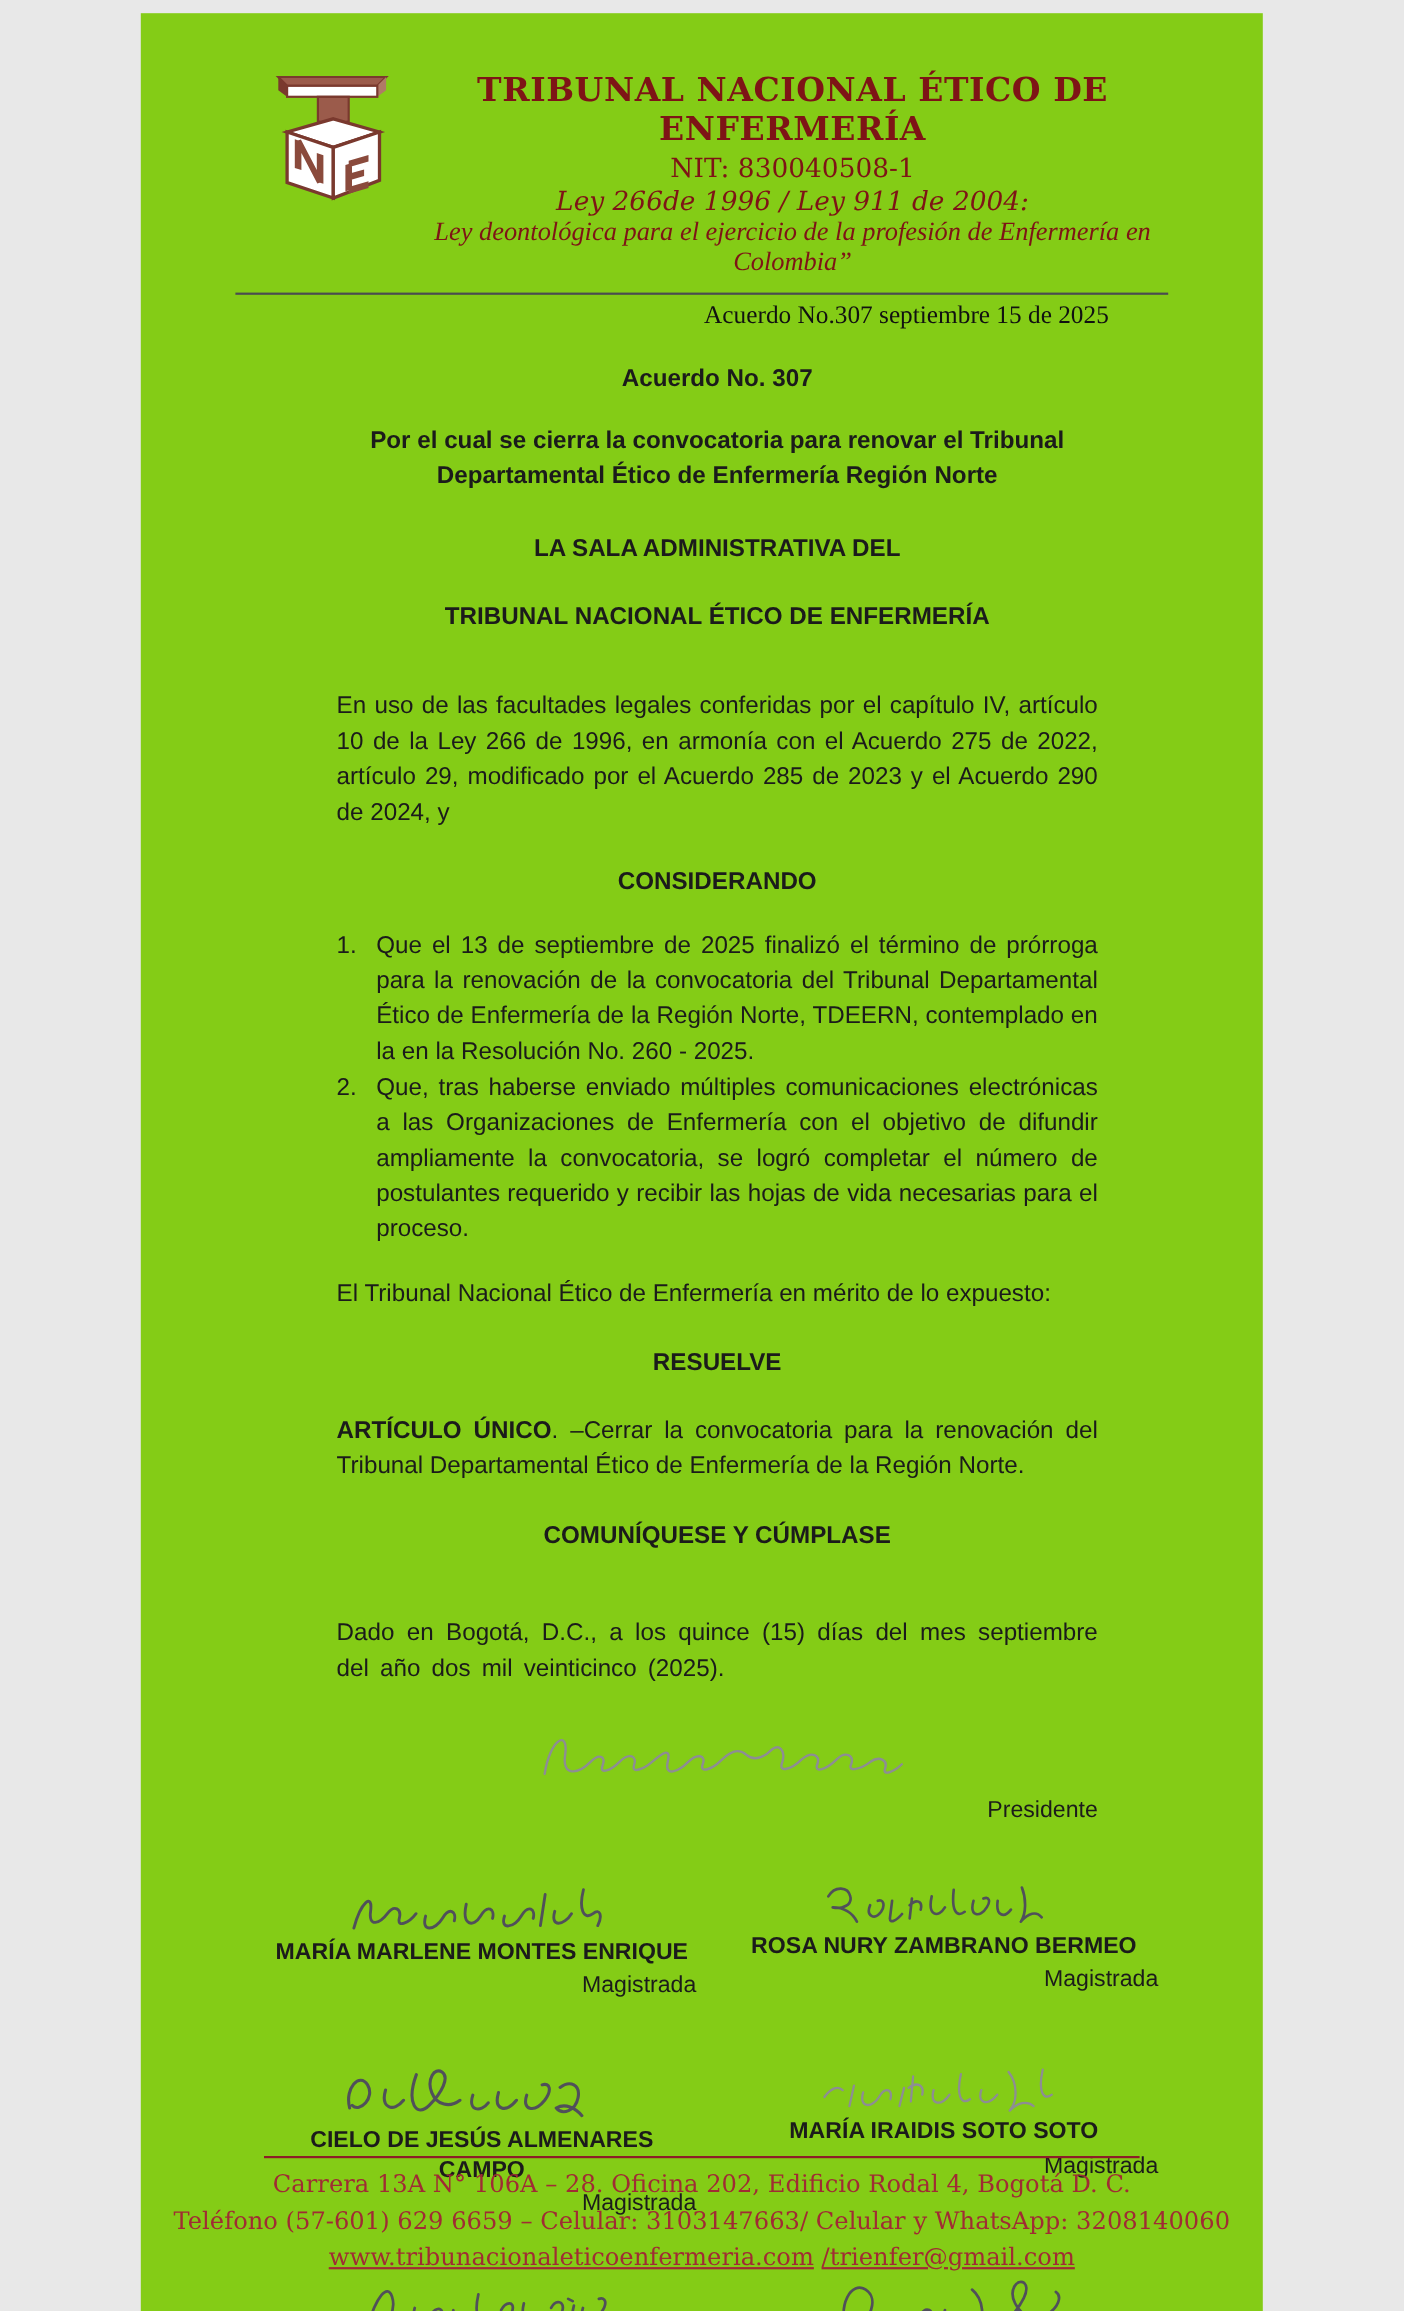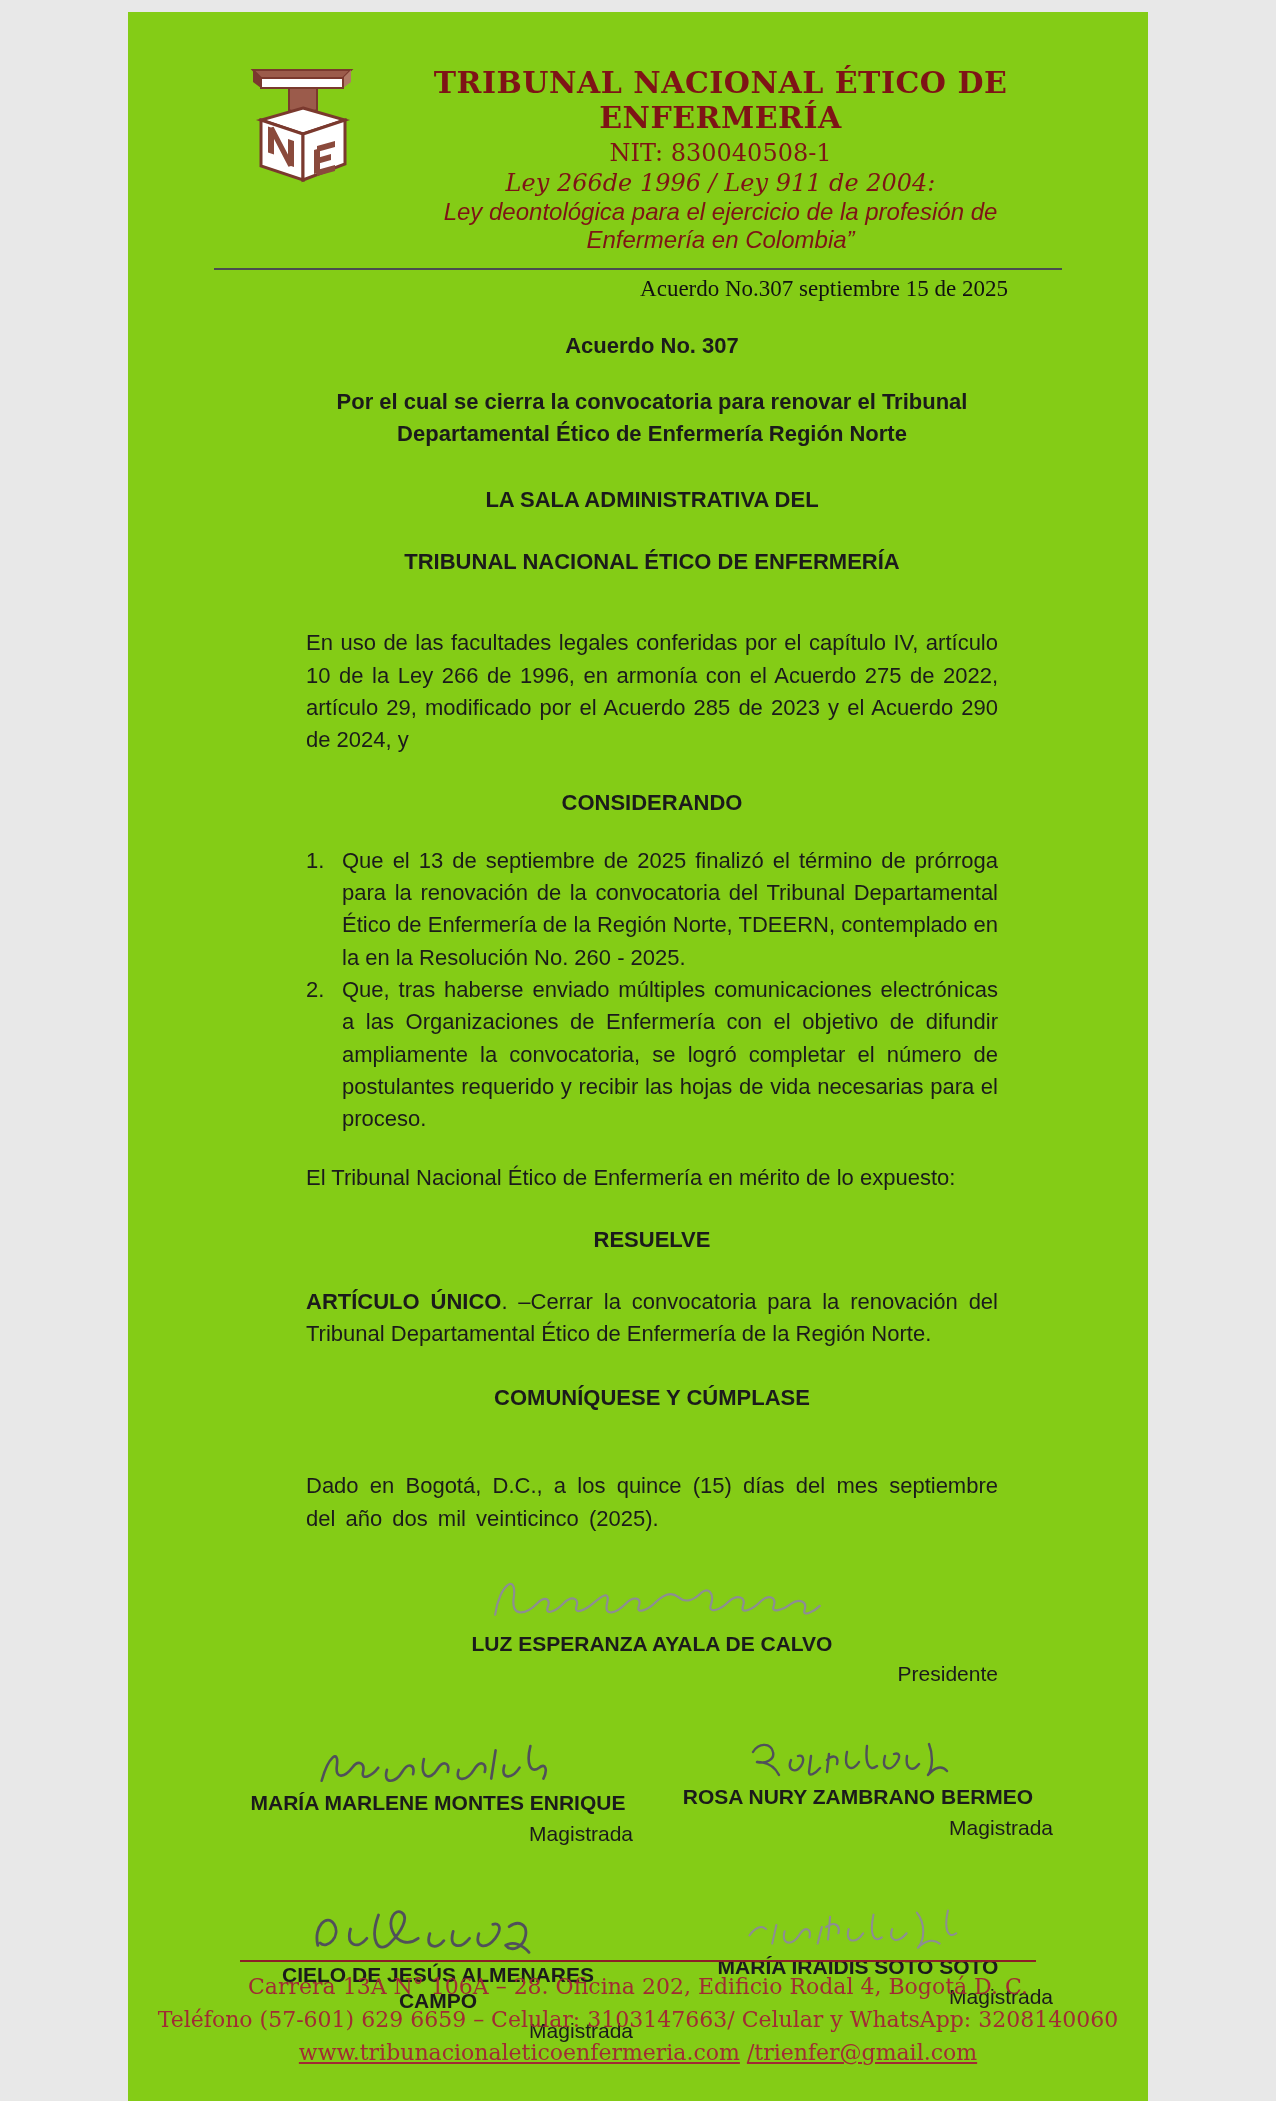--- a/index.html
+++ b/index.html
@@ -16,21 +16,21 @@
   .letterhead{display:flex;align-items:flex-start;padding:52px 90px 0 95px;}
   .logo{flex:0 0 160px;height:122px;}
   .head-text{flex:1;text-align:center;color:#7e1416;padding-top:2px;}
   .head-title{
     font-family:"DejaVu Serif", serif;
     font-weight:bold;font-size:30px;line-height:1.15;
     letter-spacing:.5px;
   }
   .head-nit{font-family:"DejaVu Serif", serif;font-size:24px;margin-top:4px;}
   .head-law{font-family:"DejaVu Serif", serif;font-style:italic;font-size:24px;margin-top:2px;}
-  .head-law2{font-family:Liberation Sans, sans-serif;font-style:italic;font-size:24px;margin-top:1px;}
+  .head-law2{font-family:Liberation Serif, serif;font-style:italic;font-size:24px;margin-top:1px;}
   .head-rule{border:none;border-top:2px solid #4a4c50;margin:14px 86px 0 86px;}
   .doc-ref{
     font-family:"Liberation Serif", serif;font-size:23px;
     text-align:right;padding:6px 140px 0 0;color:#111;
   }
   
   .content{padding:0 150px 0 178px;}
   .c-head{font-weight:bold;text-align:center;font-size:22px;line-height:1.45;}
   .t-title{margin-top:28px;}
   .t-sub{margin-top:24px;}
@@ -138,21 +138,20 @@
     <p class="para p-art"><b>ARTÍCULO ÚNICO</b><span>. –Cerrar la convocatoria para la renovación del Tribunal Departamental Ético de Enfermería de la Región Norte.</span></p>
 
     <div class="c-head t-com">COMUNÍQUESE Y CÚMPLASE</div>
 
     <p class="para p-dado">Dado en Bogotá, D.C., a los quince (15) días del mes septiembre del año dos mil veinticinco (2025).</p>
 
     <div class="sig-president">
       <svg width="340" height="78" viewBox="0 0 310 70">
         <path class="ink-light" d="M12,52 C16,24 32,14 29,36 C26,55 40,52 50,42 C57,35 63,37 60,45 C57,53 67,49 74,42 C82,34 89,37 86,45 C84,52 94,48 101,42 C109,35 117,29 114,42 C111,55 123,50 131,42 C138,35 146,36 143,44 C140,52 151,48 158,41 C165,34 172,30 179,36 C186,42 194,38 200,32 C206,27 212,32 209,42 C205,52 217,48 225,40 C233,33 241,36 238,44 C235,52 246,48 254,40 C261,33 269,36 266,44 C263,51 274,48 282,42 C289,37 297,40 294,48 C292,54 302,50 308,44"></path>
       </svg>
-      <div class="sig-name">LUZ ESPERANZA AYALA DE CALVO</div>
       <div class="sig-role">Presidente</div>
     </div>
 
     <div class="sig-grid">
 
       <div class="sig-block">
         <svg width="250" height="66" viewBox="0 0 230 60">
           <path class="ink" d="M8,50 C14,28 24,20 22,36 C20,50 30,46 36,38 C42,30 48,34 46,42 C44,50 54,46 60,38 M68,40 C64,54 76,52 82,42 C88,32 94,36 92,44 M102,30 C98,48 108,50 114,40 C120,30 126,34 124,42 M134,40 C130,52 142,50 148,40 C154,30 160,34 158,42 M168,22 L164,48 M176,36 C172,50 184,48 190,38 M200,18 C196,34 200,44 208,38 C214,33 216,40 212,48"></path>
         </svg>
         <div class="sig-name">MARÍA MARLENE MONTES ENRIQUE</div>

